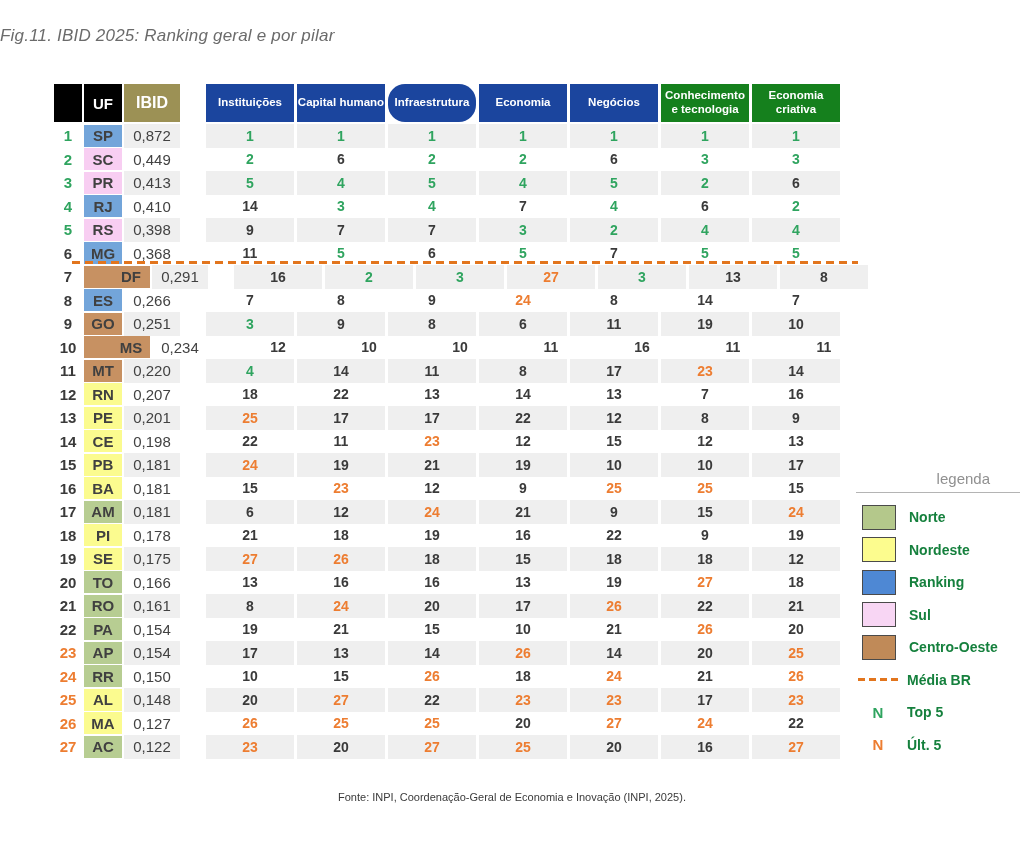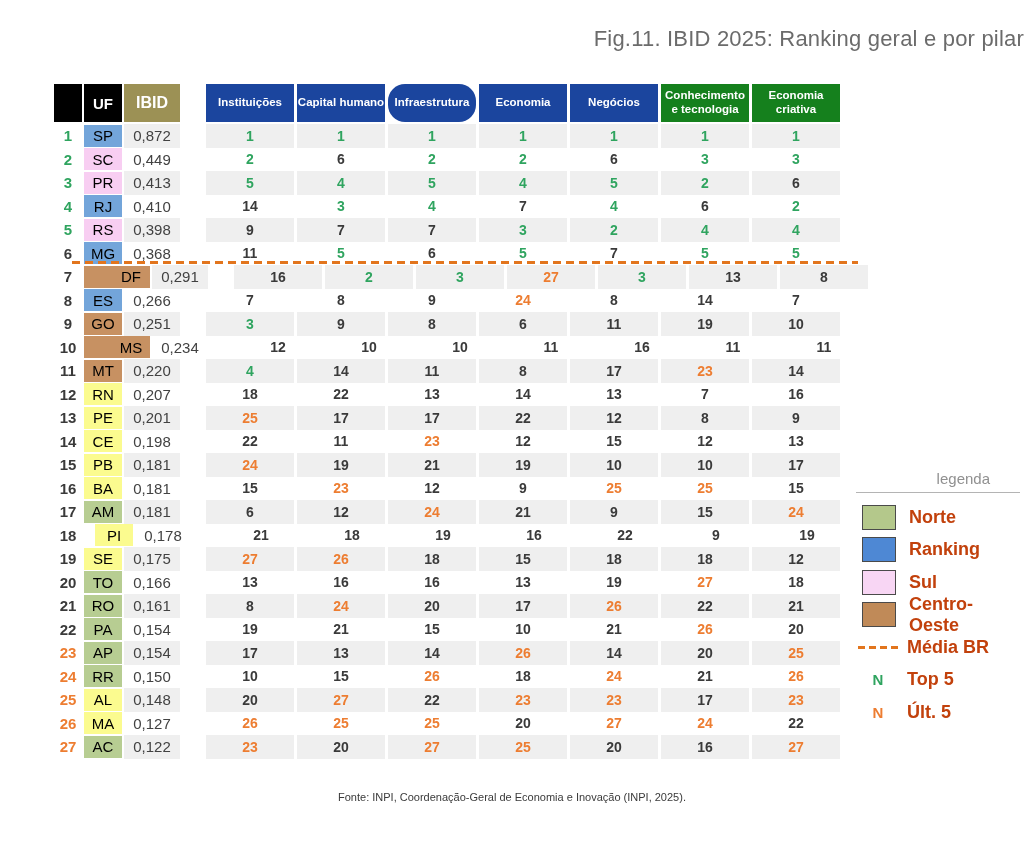--- a/index.html
+++ b/index.html
@@ -1,40 +1,40 @@
 <!DOCTYPE html>
 <html><head>
 <meta charset="utf-8">
 <style>
   html,body{margin:0;padding:0;background:#fff;}
   .page{
     position:relative;width:1024px;height:847px;background:#ffffff;
     font-family:"Liberation Sans", sans-serif;overflow:hidden;
   }
   .fig-title{
-    position:absolute;top:26px;left:0;width:100%;text-align:right;
-    font-size:22px;color:#6b6b6b;letter-spacing:.2px;
+    position:absolute;top:26px;left:0;width:100%;text-align:left;
+    font-style:italic;font-size:17px;color:#6b6b6b;letter-spacing:.2px;
   }
   
   .tbl{position:absolute;left:54px;top:84px;}
   .hdr-row{display:flex;height:38px;}
   .h-rank{width:28px;background:#000;margin-right:2px;}
   .h-uf{width:38px;background:#000;margin-right:2px;color:#fff;font-weight:bold;
         font-size:15px;display:flex;align-items:center;justify-content:center;}
   .h-ibid{width:56px;background:#9c9155;color:#fff;font-weight:bold;font-size:16px;
         display:flex;align-items:center;justify-content:center;}
   .h-spacer{width:26px;}
   .h-pill{width:88px;margin-right:3px;color:#fff;font-weight:bold;font-size:11.5px;
         display:flex;align-items:center;justify-content:center;text-align:center;line-height:1.2;}
   .h-pill:last-child{margin-right:0;}
   .rows{margin-top:2px;}
   .row{display:flex;height:23.5px;align-items:center;}
   .c-rank{width:28px;margin-right:2px;text-align:center;font-weight:bold;font-size:15px;}
   .c-uf{width:38px;margin-right:2px;height:22px;display:flex;align-items:center;justify-content:center;
-        font-weight:normal;font-size:15px;color:#000000;}
+        font-weight:bold;font-size:15px;color:#404040;}
   .c-ibid{width:56px;height:100%;display:flex;align-items:center;justify-content:center;
         font-size:15px;color:#424242;}
   .c-spacer{width:26px;height:100%;}
   .c-pill{width:88px;margin-right:3px;height:100%;display:flex;align-items:center;justify-content:center;
         font-weight:bold;font-size:14px;}
   .c-pill:last-child{margin-right:0;}
   .row.odd .striped{background:#efefef;}
   .top5{color:#2fa45f;}
   .ult5{color:#ed7d31;}
   .mid{color:#3a3a3a;}
@@ -44,21 +44,21 @@
   }
   
   .legend{position:absolute;left:856px;top:470px;width:164px;}
   .legend-title{text-align:right;padding-right:30px;color:#909090;font-size:15px;}
   .legend-rule{border:0;border-top:1px solid #b4b4b4;margin:5px 0 8px 0;}
   .lg-item{display:flex;align-items:center;height:32.5px;}
   .lg-swatch{width:32px;height:23px;border:1px solid #4a4a4a;margin-left:6px;margin-right:13px;flex:none;}
   .lg-dash{width:40px;height:3px;margin-left:2px;margin-right:9px;flex:none;
     background:repeating-linear-gradient(90deg,#e2751d 0 7px,rgba(0,0,0,0) 7px 11px);}
   .lg-symbol{width:32px;margin-left:6px;margin-right:13px;text-align:center;font-weight:bold;font-size:15px;flex:none;}
-  .lg-label{font-weight:bold;font-size:18px;color:#c2410c;}
+  .lg-label{font-weight:bold;font-size:14px;color:#15803d;}
   .footer{
     position:absolute;top:791px;left:0;width:100%;text-align:center;
     font-size:11px;color:#3a3a3a;
   }
 </style>
 </head>
 <body>
 
 <div class="page">
 
@@ -297,21 +297,21 @@
           <div class="c-pill striped mid">6</div>
           <div class="c-pill striped mid">12</div>
           <div class="c-pill striped ult5">24</div>
           <div class="c-pill striped mid">21</div>
           <div class="c-pill striped mid">9</div>
           <div class="c-pill striped mid">15</div>
           <div class="c-pill striped ult5">24</div>
         </div>
         <div class="row">
           <div class="c-rank mid">18</div>
-          <div class="c-uf" style="background: rgb(251, 251, 143); margin-left: 11px;">PI</div>
+          <div class="c-uf" style="background: rgb(251, 251, 143);">PI</div>
           <div class="c-ibid striped">0,178</div>
           <div class="c-spacer"></div>
           <div class="c-pill striped mid">21</div>
           <div class="c-pill striped mid">18</div>
           <div class="c-pill striped mid">19</div>
           <div class="c-pill striped mid">16</div>
           <div class="c-pill striped mid">22</div>
           <div class="c-pill striped mid">9</div>
           <div class="c-pill striped mid">19</div>
         </div>
@@ -437,20 +437,24 @@
 
   <div class="media-br-line"></div>
 
   <div class="legend">
     <div class="legend-title">legenda</div>
     <hr class="legend-rule">
     <div id="legend-regions">
         <div class="lg-item">
           <span class="lg-swatch" style="background: rgb(180, 200, 139);"></span>
           <span class="lg-label">Norte</span>
+        </div>
+        <div class="lg-item">
+          <span class="lg-swatch" style="background: rgb(252, 252, 142);"></span>
+          <span class="lg-label">Nordeste</span>
         </div>
         <div class="lg-item">
           <span class="lg-swatch" style="background: rgb(78, 136, 212);"></span>
           <span class="lg-label">Ranking</span>
         </div>
         <div class="lg-item">
           <span class="lg-swatch" style="background: rgb(248, 214, 244);"></span>
           <span class="lg-label">Sul</span>
         </div>
         <div class="lg-item">

